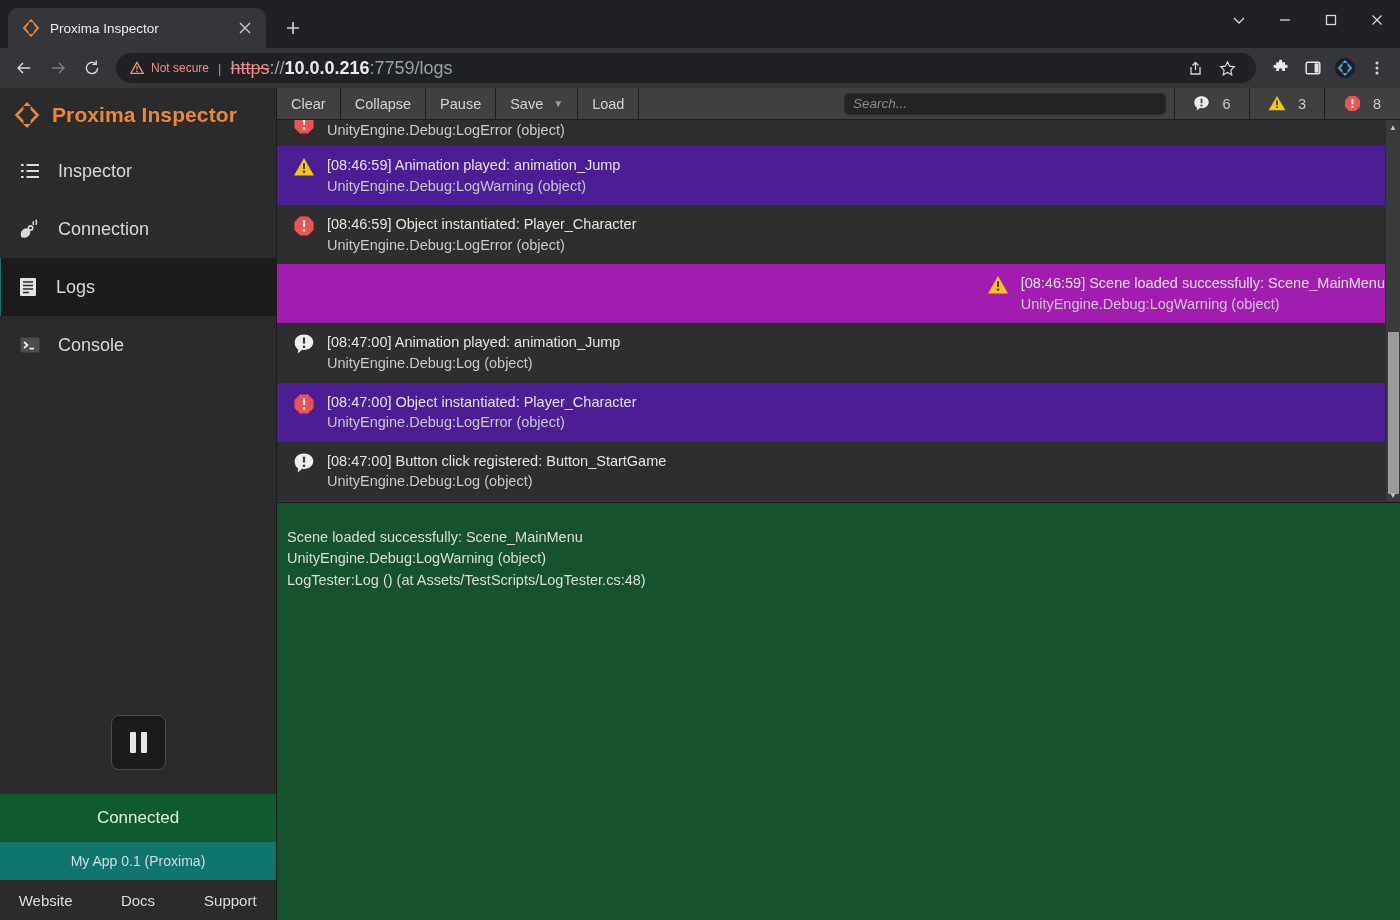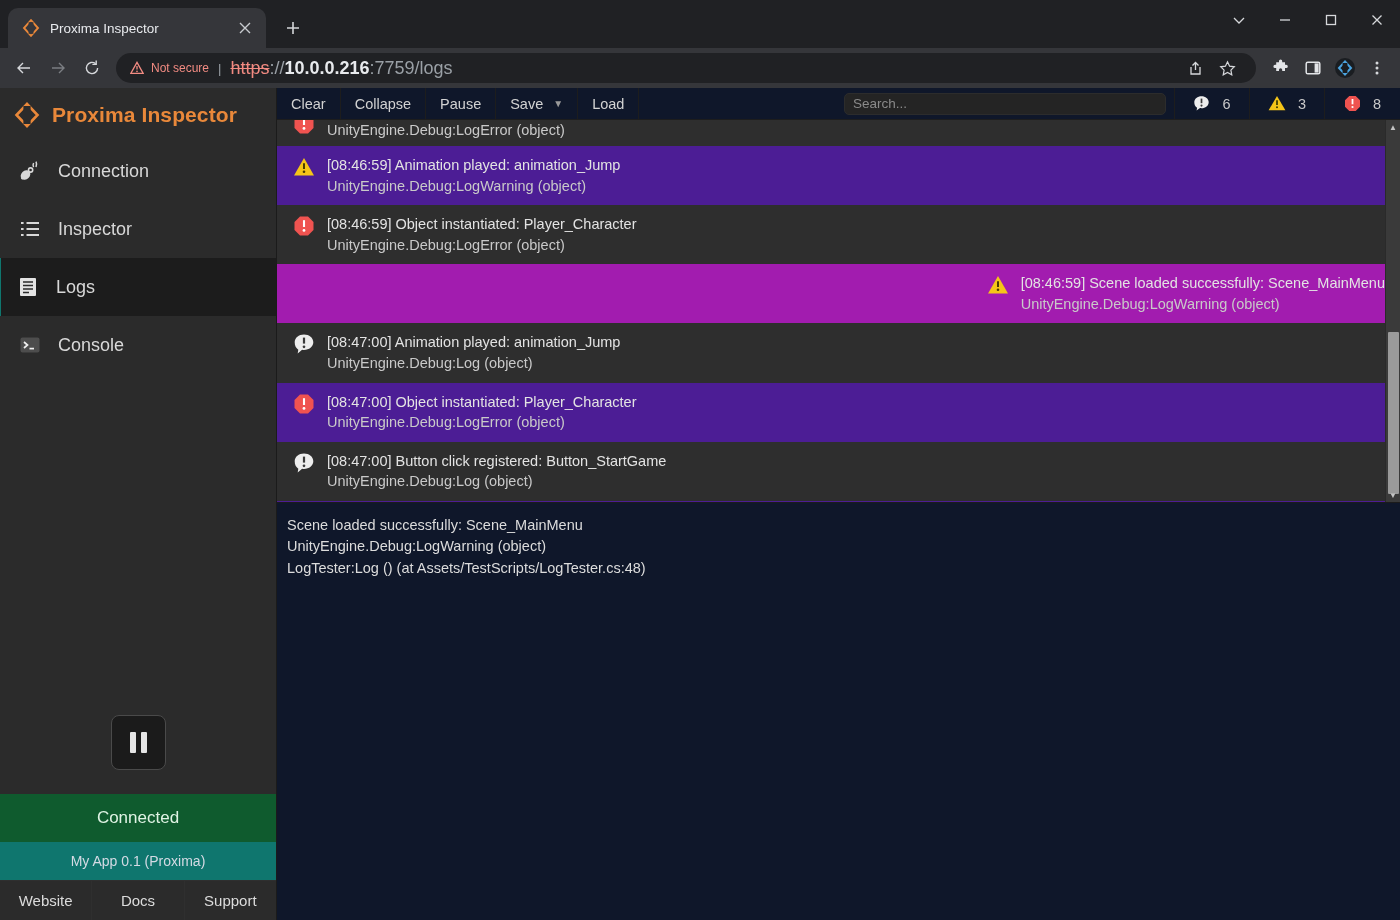--- a/index.html
+++ b/index.html
@@ -75,29 +75,29 @@
   .pausebar { width: 6px; height: 21px; background:#e6e6e6; border-radius:1px; }
   .connbar { background:#0f5b2e; color:#dff3e4; text-align:center; font-size:17px; padding:14px 0; }
   .appbar { background:#0f766e; color:#d4dae4; text-align:center; font-size:14px; padding:11px 0; }
   .footlinks { display:flex; border-top:1px solid #2f2f2f; }
   .footlink { flex:1; text-align:center; color:#dcdcdc; font-size:15px; padding:11px 0; border-right:1px solid #2f2f2f; }
   .footlink:last-child { border-right:none; }
 
   
   .main { flex: 1; display: flex; flex-direction: column; min-width: 0; background:#2b2b2b; }
   .logtoolbar {
-    height: 32px; flex:0 0 32px; background:#0f172a; display:flex; align-items:stretch;
+    height: 32px; flex:0 0 32px; background:#404040; display:flex; align-items:stretch;
     border-bottom:1px solid #1d1d1d;
   }
   .tbbtn {
     display:flex; align-items:center; justify-content:center; padding: 0 14px; color:#d2d2d2;
     font-size:14.5px; border-right:1px solid #1d1d1d; white-space:nowrap; gap:10px;
   }
   .caret { color:#9a9a9a; font-size:10px; }
-  .tbgap { flex:1; border-right:1px solid #1d1d1d; display:flex; align-items:center; justify-content:flex-end; padding-right:8px;}
+  .tbgap { flex:1; border-right:1px solid #1d1d1d; display:flex; align-items:center; justify-content:flex-end; padding-right:8px;font-style:italic;}
   .searchbox {
     width: 322px; height: 22px; background:#242424; border-radius:5px; color:#8a8a8a;
     font-size:13.5px; display:flex; align-items:center; padding:0 8px; border:1px solid #2c2c2c;
   }
   .counter { display:flex; align-items:center; justify-content:center; gap:12px; width:75px;
              border-right:1px solid #1d1d1d; color:#c9c9c9; font-size:14.5px; }
   .counter:last-child { border-right:none; }
 
   .loglist { position:relative; height: 383px; flex:0 0 383px; background:#2b2b2b; overflow:hidden; border-bottom:1px solid #1b1b1b;}
   .rows { position:absolute; left:0; right:15px; top:0; }
@@ -109,21 +109,21 @@
   .rowicon { width:22px; height:22px; flex:0 0 22px; margin-top:1px; }
   .rowtext { min-width:0; }
   .rowmsg { color:#e3e3e3; font-size:14.5px; line-height:1.42; white-space:nowrap; }
   .rowsrc { color:#c9c9c9; font-size:14.5px; line-height:1.42; white-space:nowrap; }
 
   
   .vsb { position:absolute; right:0; top:0; bottom:0; width:15px; background:#3a3a3a; border-left:1px solid #2a2a2a;}
   .vsb-arrow { height:14px; display:flex; align-items:center; justify-content:center; color:#c4c4c4; font-size:8px;}
   .vsb-thumb { position:absolute; left:2px; width:11px; top:212px; height:162px; background:#9a9a9a; border-radius:1px; }
 
-  .detail { flex:1; background:#0f172a; padding:12px 0 0 10px; }
+  .detail { flex:1; background:#14532d; padding:24px 0 0 10px; }
   .detailline { color:#dcdcdc; font-size:14.5px; line-height:1.48; }
 
   svg { display:block; }
 </style>
 </head>
 <body>
 
 <div class="browser">
 
   <div class="tabstrip">
@@ -251,38 +251,38 @@
             <rect x="9.4" y="4" width="7.2" height="18" fill="#2b2b2b"></rect>
           </svg>
         </span>
         <span class="brand-text">Proxima Inspector</span>
       </div>
 
       <div class="nav">
         <div class="navitem">
           <span class="navicon">
             <svg width="24" height="24" viewBox="0 0 24 24">
+              <path d="M3 6 L5.6 6 M3 12 L5.6 12 M3 18 L5.6 18" stroke="#d8d8d8" stroke-width="1.8"></path>
+              <path d="M8.5 6 H21 M8.5 12 H21 M8.5 18 H21" stroke="#d8d8d8" stroke-width="1.8"></path>
+            </svg>
+          </span>
+          <span>Inspector</span>
+        </div>
+
+        <div class="navitem">
+          <span class="navicon">
+            <svg width="24" height="24" viewBox="0 0 24 24">
               <path d="M3.5 20 L11 12.5" stroke="#d8d8d8" stroke-width="1.8"></path>
               <ellipse cx="7.5" cy="16" rx="5.4" ry="4.2" transform="rotate(-45 7.5 16)" fill="#d8d8d8"></ellipse>
               <circle cx="12.6" cy="11" r="2.1" fill="none" stroke="#d8d8d8" stroke-width="1.6"></circle>
               <path d="M15.6 8.2 A4.3 4.3 0 0 1 15.6 4" fill="none" stroke="#d8d8d8" stroke-width="1.5"></path>
               <path d="M18 8 A6.6 6.6 0 0 0 18 2.6" fill="none" stroke="#d8d8d8" stroke-width="1.5"></path>
             </svg>
           </span>
           <span>Connection</span>
-        </div>
-
-        <div class="navitem">
-          <span class="navicon">
-            <svg width="24" height="24" viewBox="0 0 24 24">
-              <path d="M3 6 L5.6 6 M3 12 L5.6 12 M3 18 L5.6 18" stroke="#d8d8d8" stroke-width="1.8"></path>
-              <path d="M8.5 6 H21 M8.5 12 H21 M8.5 18 H21" stroke="#d8d8d8" stroke-width="1.8"></path>
-            </svg>
-          </span>
-          <span>Inspector</span>
         </div>
 
         <div class="navitem active">
           <span class="navicon">
             <svg width="24" height="24" viewBox="0 0 24 24">
               <rect x="4" y="3" width="16" height="18" rx="1" fill="#e3e3e3"></rect>
               <path d="M7 7 H17 M7 10.5 H17 M7 14 H17 M7 17.5 H13" stroke="#2b2b2b" stroke-width="1.5"></path>
             </svg>
           </span>
           <span>Logs</span>

